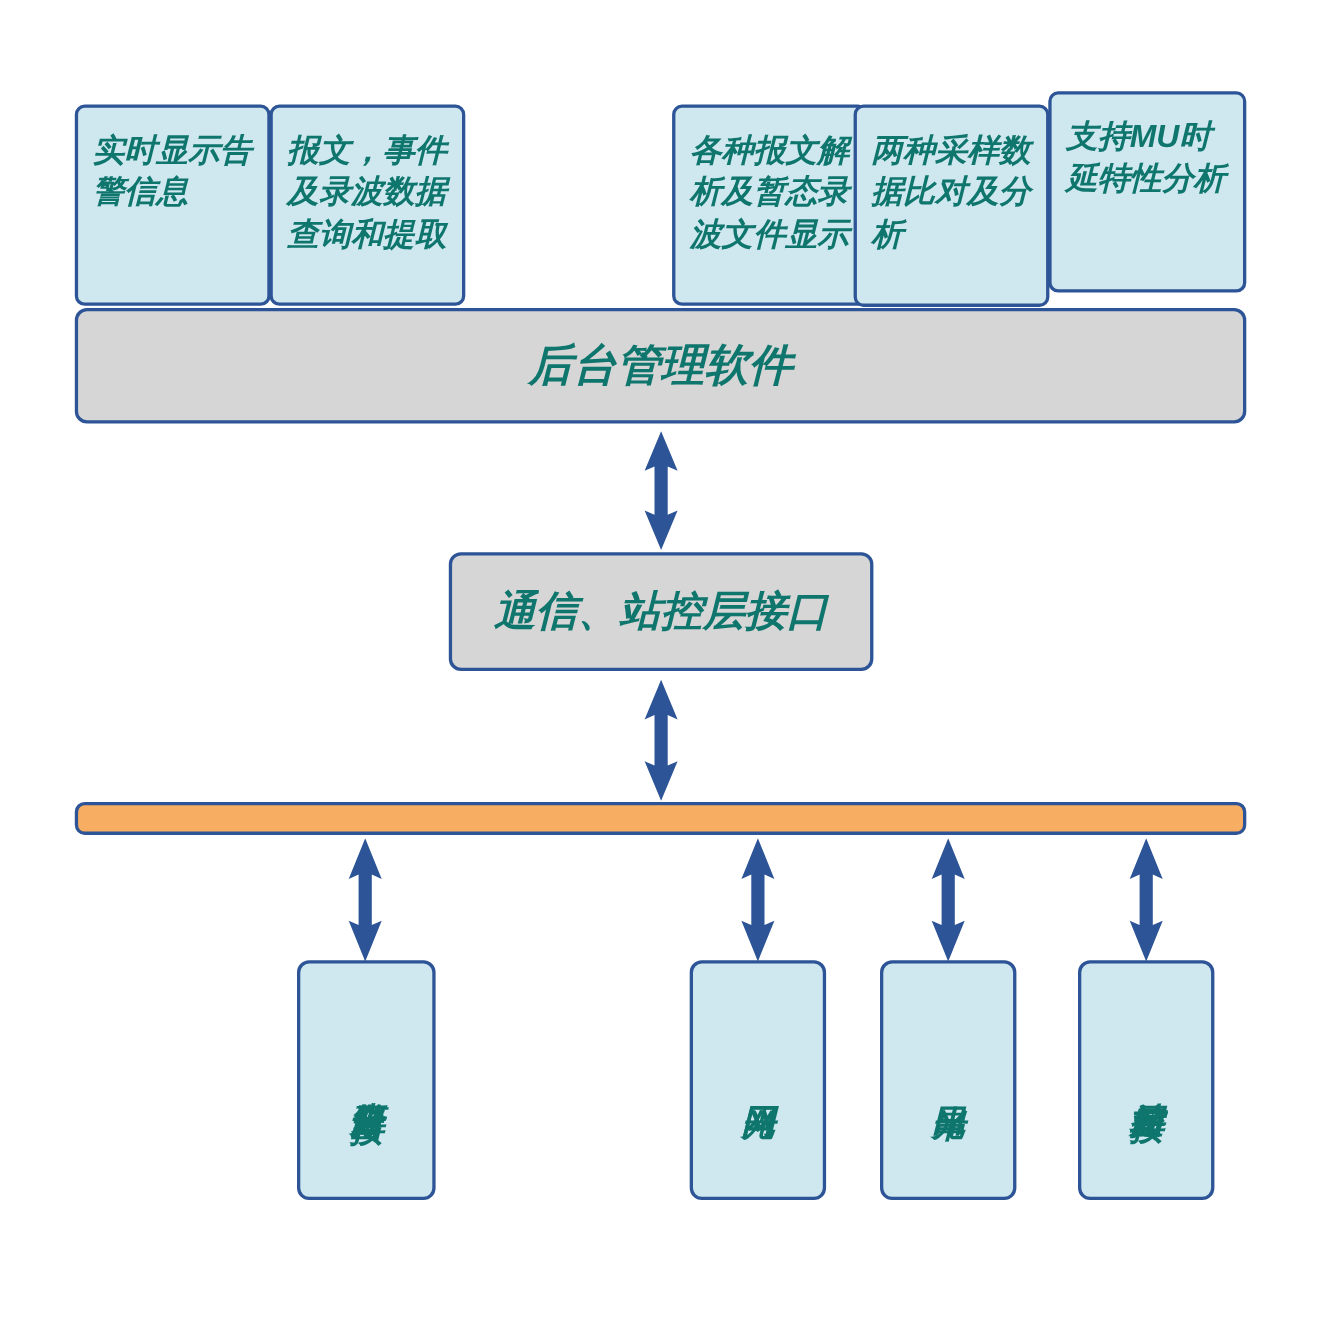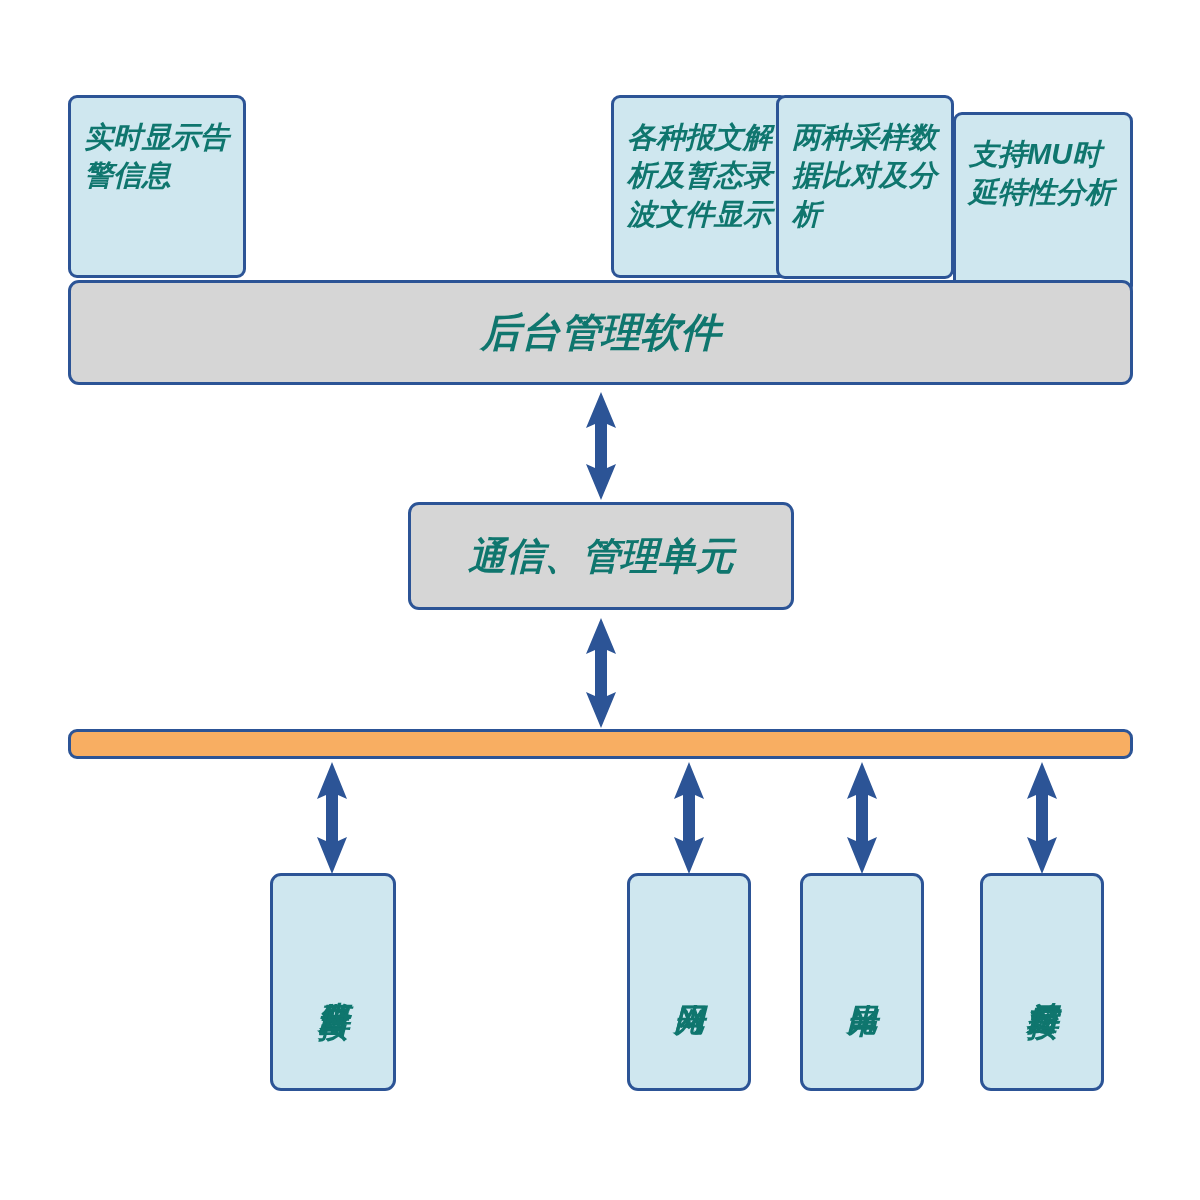--- a/index.html
+++ b/index.html
@@ -90,46 +90,49 @@
 </style>
 </head>
 <body>
 
 <div id="canvas">
 
   <div class="box feature-box" style="left:68px; top:95px; width:178px; height:183px;">
     <span class="txt">实时显示告警信息</span>
   </div>
 
+  <div class="box feature-box" style="left:245px; top:95px; width:178px; height:183px;">
+    <span class="txt">报文，事件及录波数据查询和提取</span>
+  </div>
 
 
   <div class="box feature-box" style="left:611px; top:95px; width:178px; height:183px;">
     <span class="txt">各种报文解析及暂态录波文件显示</span>
   </div>
 
   <div class="box feature-box" style="left:776px; top:95px; width:178px; height:184px;">
     <span class="txt">两种采样数据比对及分析</span>
   </div>
 
-  <div class="box feature-box" style="left:953px; top:112px; width:180px; height:183px;">
+  <div class="box feature-box" style="left:953px; top:83px; width:180px; height:183px;">
     <span class="txt">支持MU时延特性分析</span>
   </div>
 
   <div class="box gray-box" id="mgmt-software" style="left:68px; top:280px; width:1065px; height:105px;">
     <span>后台管理软件</span>
   </div>
 
   <div class="arrow" style="left:584px; top:392px; width:34px; height:108px;">
     <svg width="34" height="108" viewBox="0 0 34 108" xmlns="http://www.w3.org/2000/svg">
       <path d="M17 0 L32 36 L23 32 L23 76 L32 72 L17 108 L2 72 L11 76 L11 32 L2 36 Z" fill="#2c5496"></path>
     </svg>
   </div>
 
   <div class="box gray-box" id="comm-unit" style="left:408px; top:502px; width:386px; height:108px;">
-    <span>通信、管理单元</span>
+    <span>通信、站控层接口</span>
   </div>
 
   <div class="arrow" style="left:584px; top:618px; width:34px; height:110px;">
     <svg width="34" height="110" viewBox="0 0 34 110" xmlns="http://www.w3.org/2000/svg">
       <path d="M17 0 L32 36 L23 32 L23 78 L32 74 L17 110 L2 74 L11 78 L11 32 L2 36 Z" fill="#2c5496"></path>
     </svg>
   </div>
 
   <div class="bus-bar" style="left:68px; top:729px; width:1065px; height:30px;"></div>
 

